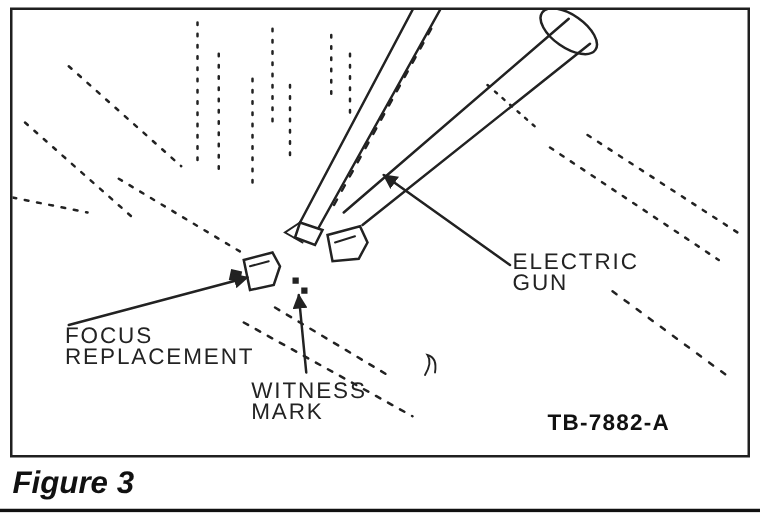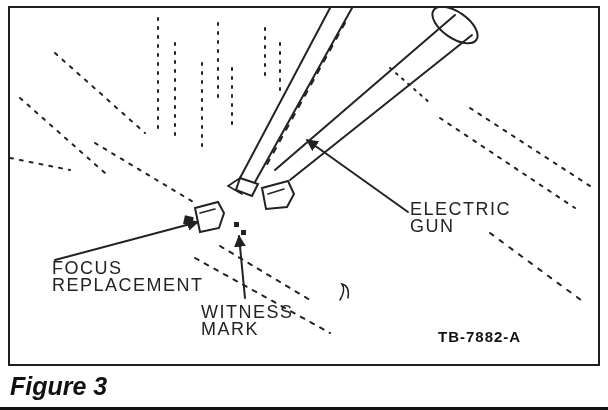--- a/index.html
+++ b/index.html
@@ -40,21 +40,21 @@
     line-height: 17px;
     color: #232323;
     white-space: nowrap;
   }
   .label span { display: block; }
 
   .ref-code {
     position: absolute;
     left: 428px;
     top: 320px;
-    font-size: 15px;
+    font-size: 18px;
     font-weight: 700;
     letter-spacing: 1px;
     color: #111111;
   }
 
   .caption {
     position: absolute;
     left: 10px;
     top: 372px;
     font-size: 25px;

